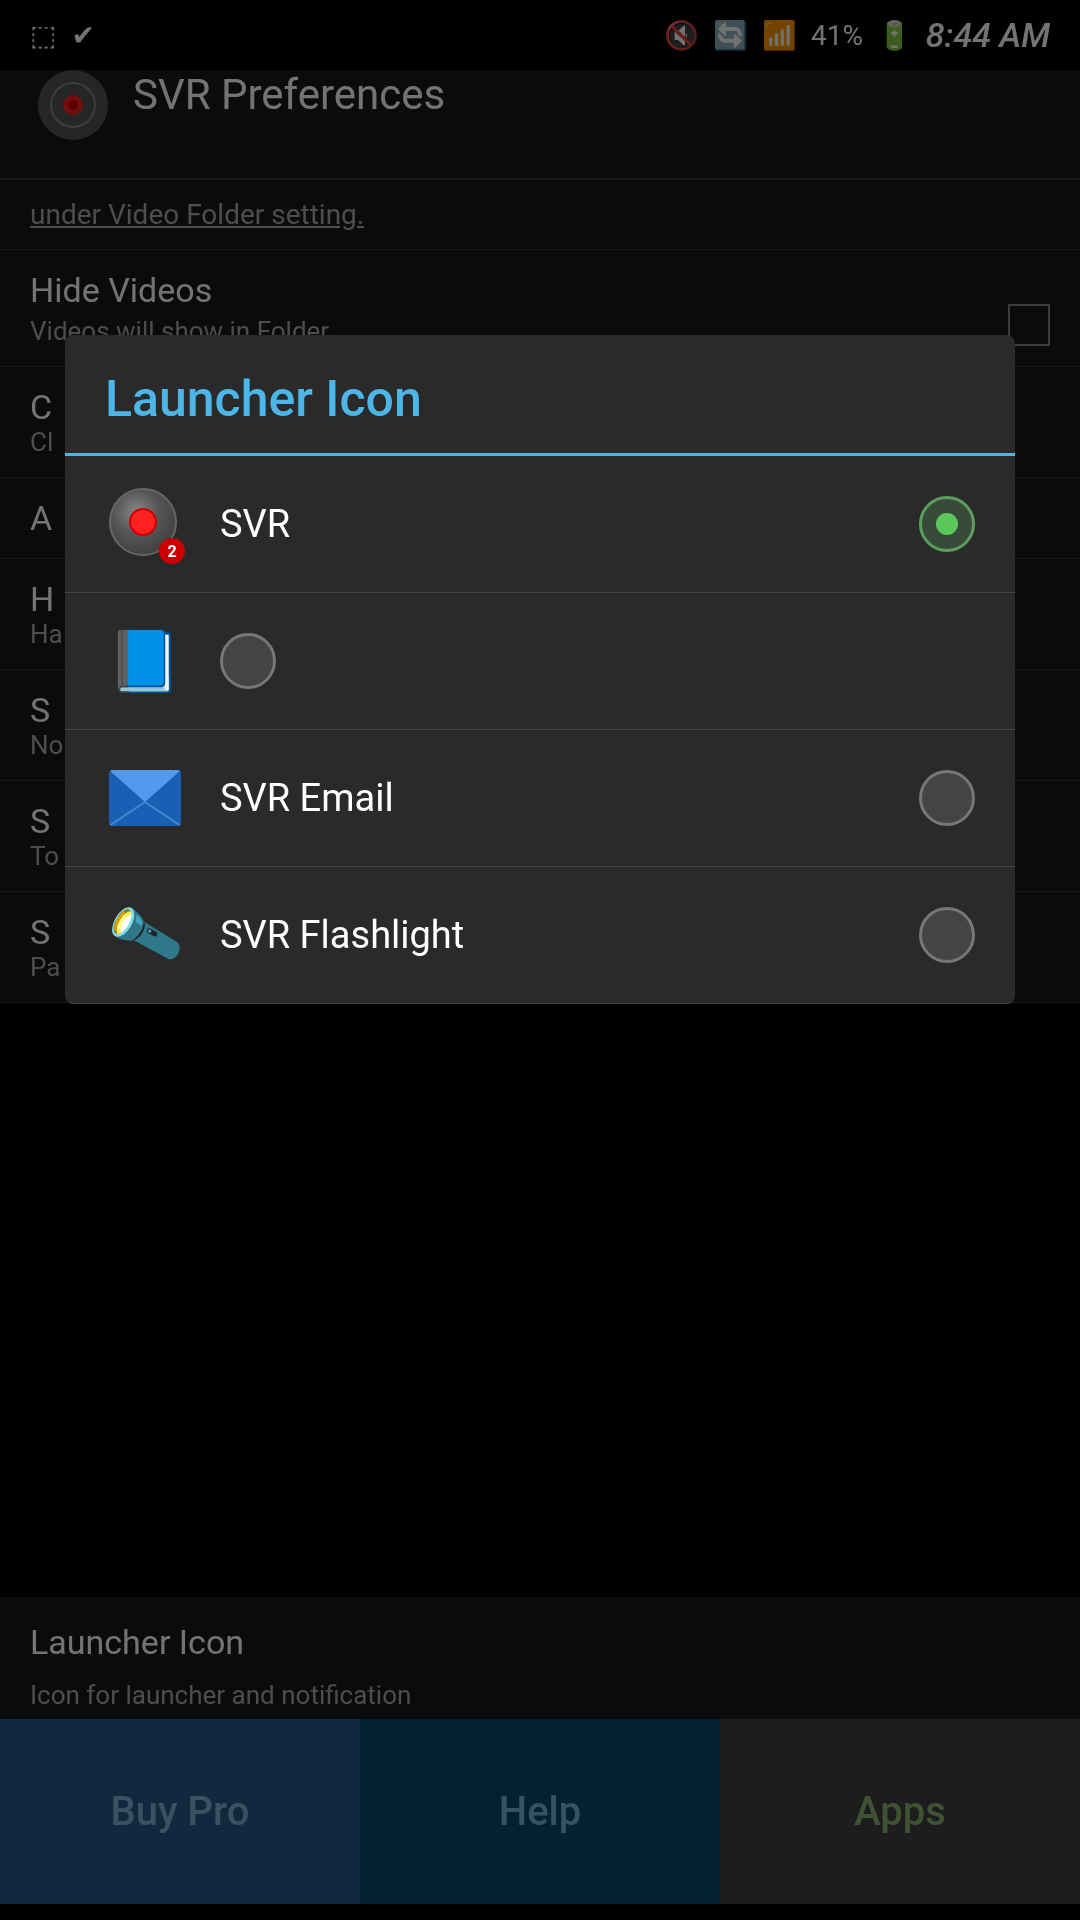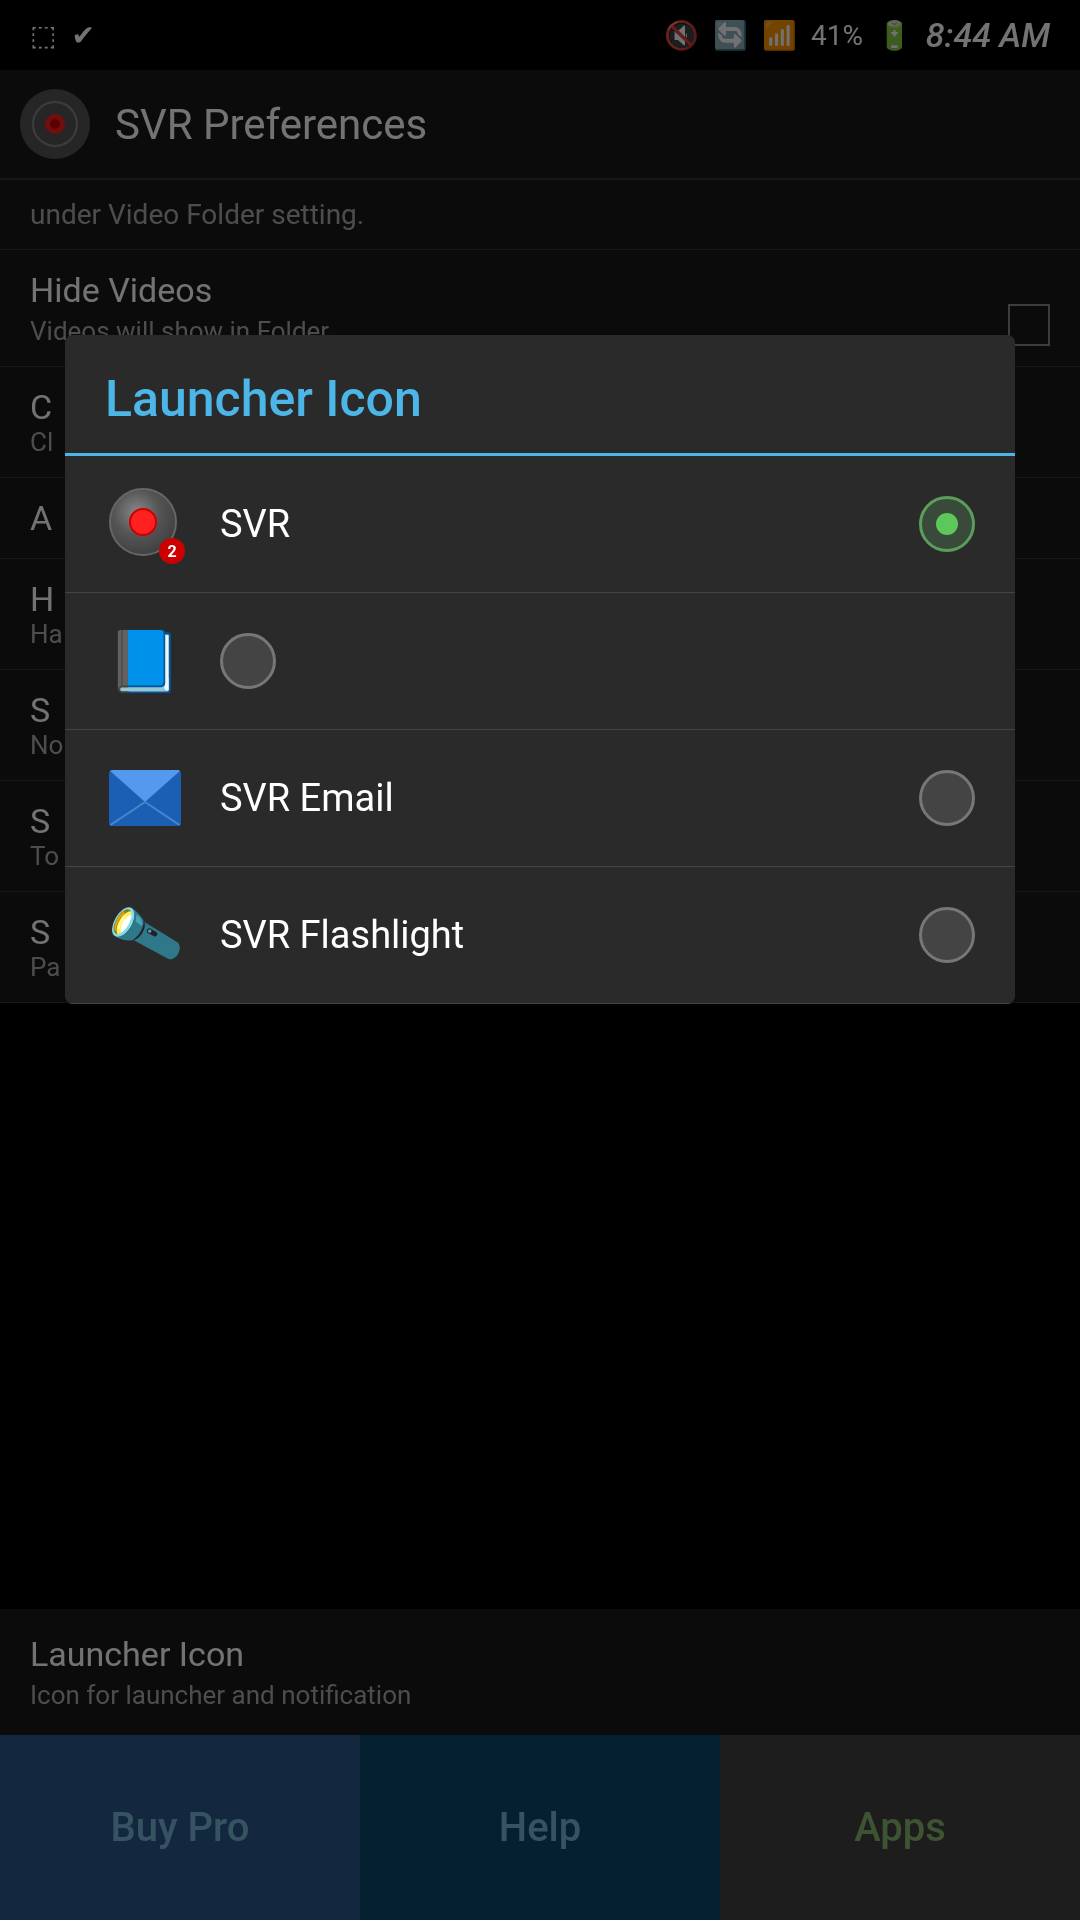--- a/index.html
+++ b/index.html
@@ -56,22 +56,21 @@
       font-size: 28px;
       color: #fff;
     }
 
     
     .app-bar {
       width: 100%;
       height: 110px;
       background: #1a1a1a;
       display: flex;
-      align-items: center;
-      padding: 0 20px;
+      padding: 0 38px;
       gap: 25px;
       border-bottom: 2px solid #333;
     }
 
     .app-icon {
       width: 70px;
       height: 70px;
       background: #555;
       border-radius: 50%;
       display: flex;
@@ -90,20 +89,21 @@
     .bg-content {
       background: #1a1a1a;
       width: 100%;
     }
 
     .partial-text {
       padding: 18px 30px;
       font-size: 28px;
       color: #aaa;
       border-bottom: 1px solid #333;
+      text-decoration: underline;
     }
 
     .setting-row {
       padding: 20px 30px;
       border-bottom: 1px solid #333;
     }
 
     .setting-row-header {
       display: flex;
       justify-content: space-between;
@@ -300,27 +300,27 @@
     }
 
     .bottom-setting-title {
       font-size: 34px;
       color: #fff;
     }
 
     .bottom-setting-sub {
       font-size: 26px;
       color: #aaa;
-      margin-top: 6px;
+      margin-top: 18px;
     }
 
     
     .bottom-buttons {
       position: absolute;
-      bottom: 0;
+      bottom: 16px;
       left: 0;
       width: 100%;
       height: 185px;
       display: flex;
       z-index: 5;
     }
 
     .bottom-btn {
       flex: 1;
       display: flex;

